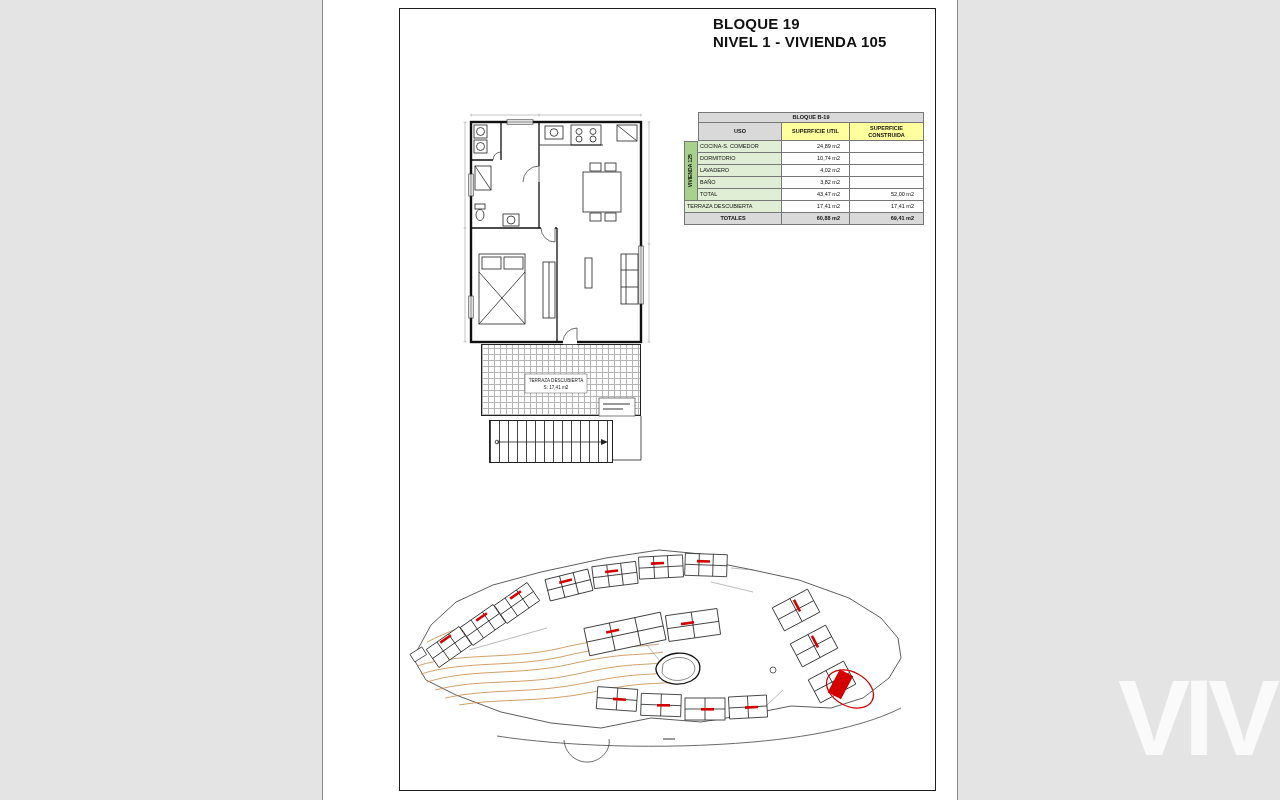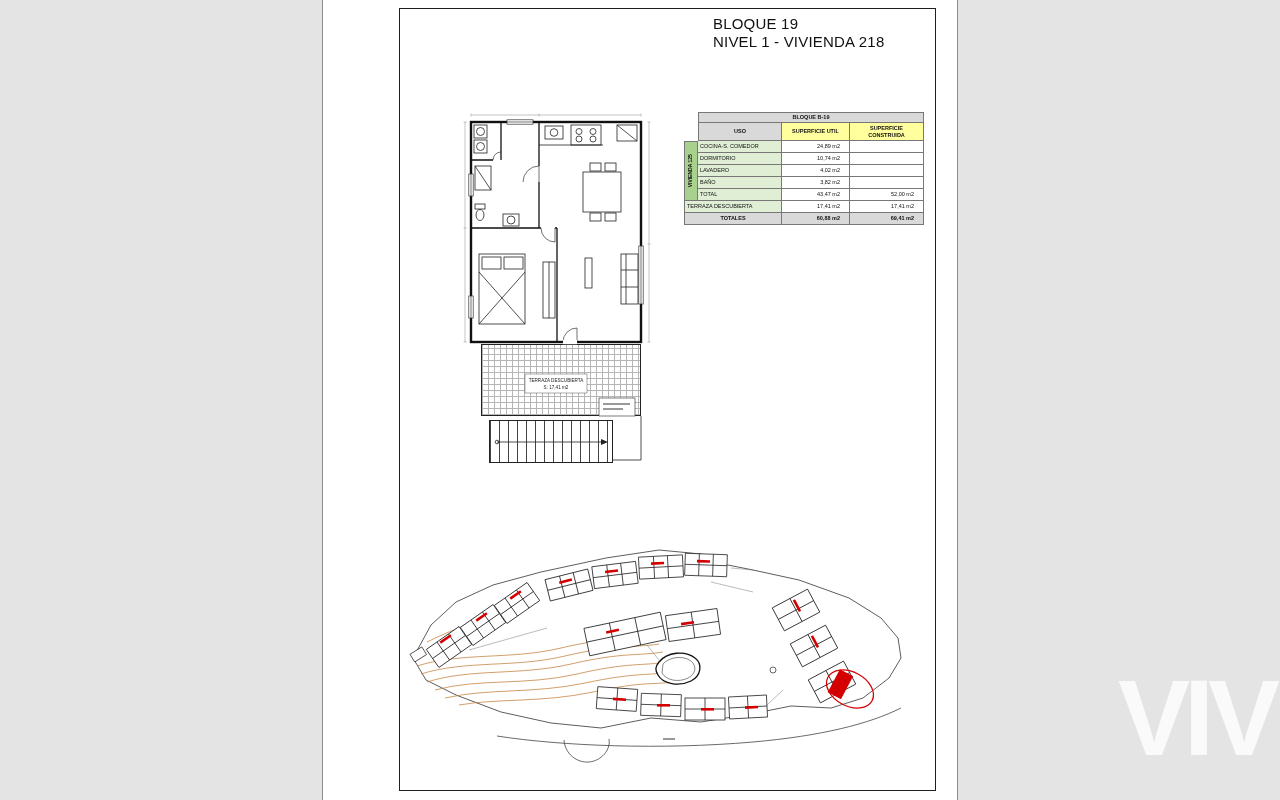--- a/index.html
+++ b/index.html
@@ -14,21 +14,21 @@
     position:absolute; left:322px; top:0; width:636px; height:800px;
     background:#ffffff; border-left:1px solid #8c8c8c; border-right:1px solid #8c8c8c;
     box-sizing:border-box;
   }
   .frame {
     position:absolute; left:76px; top:8px; width:537px; height:783px;
     border:1px solid #1f1f1f; box-sizing:border-box;
   }
   .title {
     position:absolute; left:390px; top:15px;
-    font-size:15px; font-weight:normal; line-height:18px; letter-spacing:.2px;
+    font-size:15px; font-weight:bold; line-height:18px; letter-spacing:.2px;
   }
   
   .areas-table { position:absolute; left:361px; top:112px; font-size:5.5px; line-height:1.1; }
   .t-row { display:flex; }
   .sp { width:14px; }
   .cell {
     box-sizing:border-box; display:flex; align-items:center;
     border-right:1px solid #777; border-bottom:1px solid #777;
     overflow:hidden;
   }
@@ -75,21 +75,21 @@
 </style>
 </head>
 <body>
 
 <div class="canvas">
   <div class="page">
     <div class="frame"></div>
 
     <div class="title">
       <div>BLOQUE 19</div>
-      <div>NIVEL 1 - VIVIENDA 218</div>
+      <div>NIVEL 1 - VIVIENDA 105</div>
     </div>
 
     <div class="areas-table">
       <div class="t-row">
         <div class="sp"></div>
         <div class="cell t-blockname bl bt">BLOQUE B-19</div>
       </div>
       <div class="t-row">
         <div class="sp"></div>
         <div class="cell w-uso th bl gray">USO</div>

